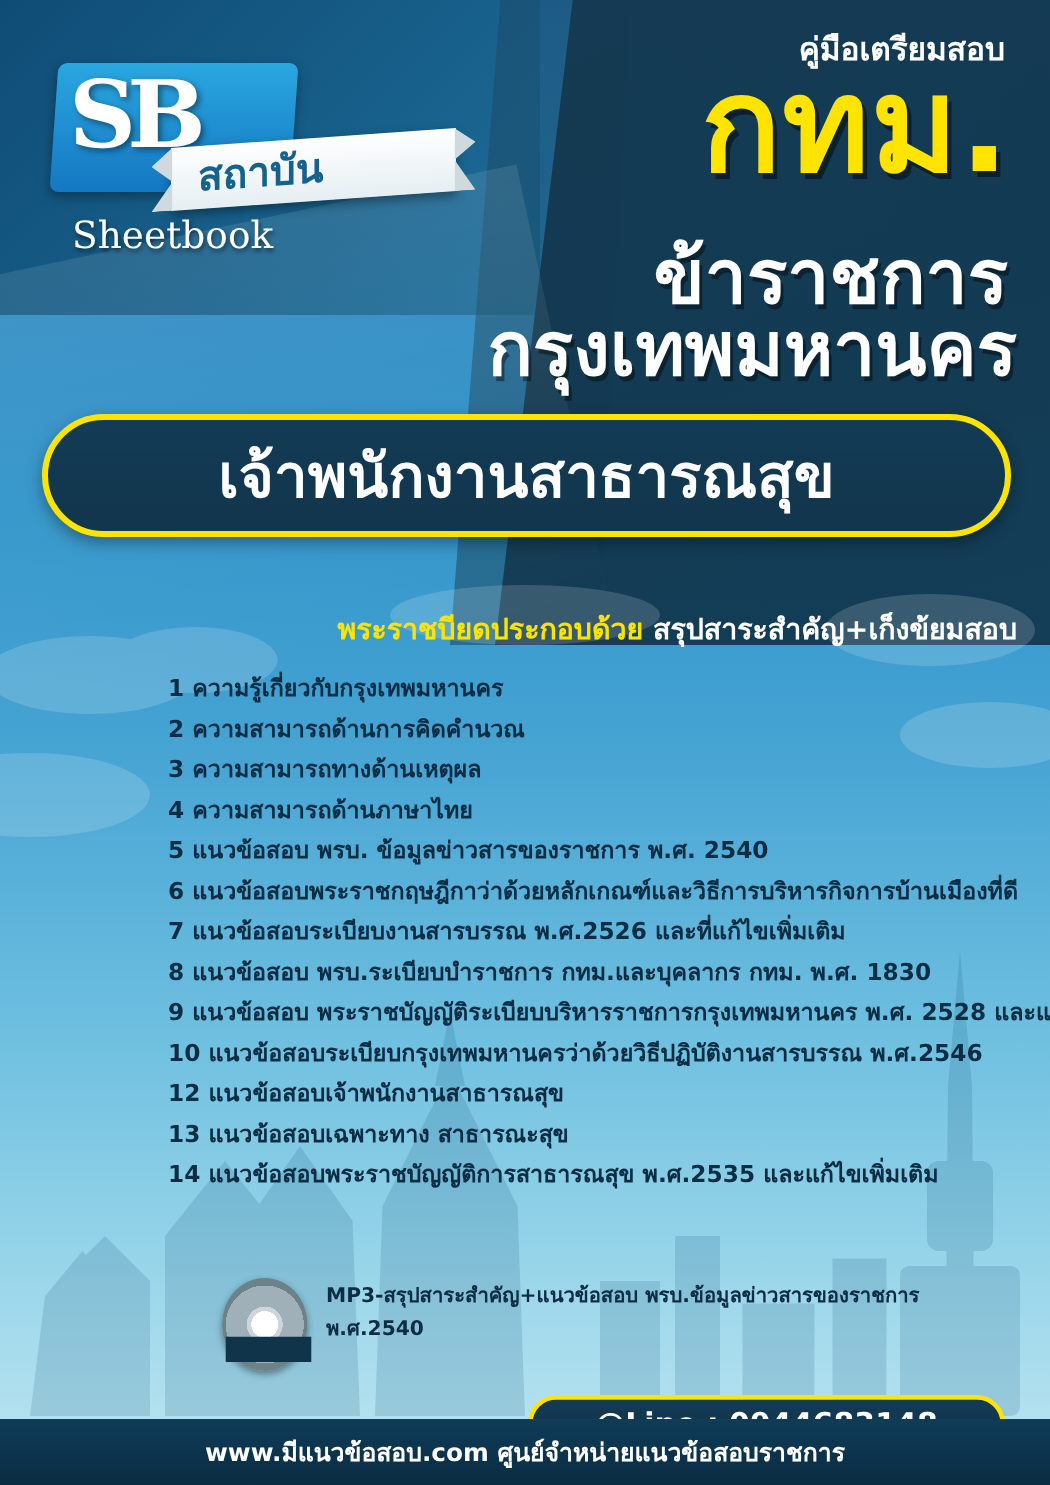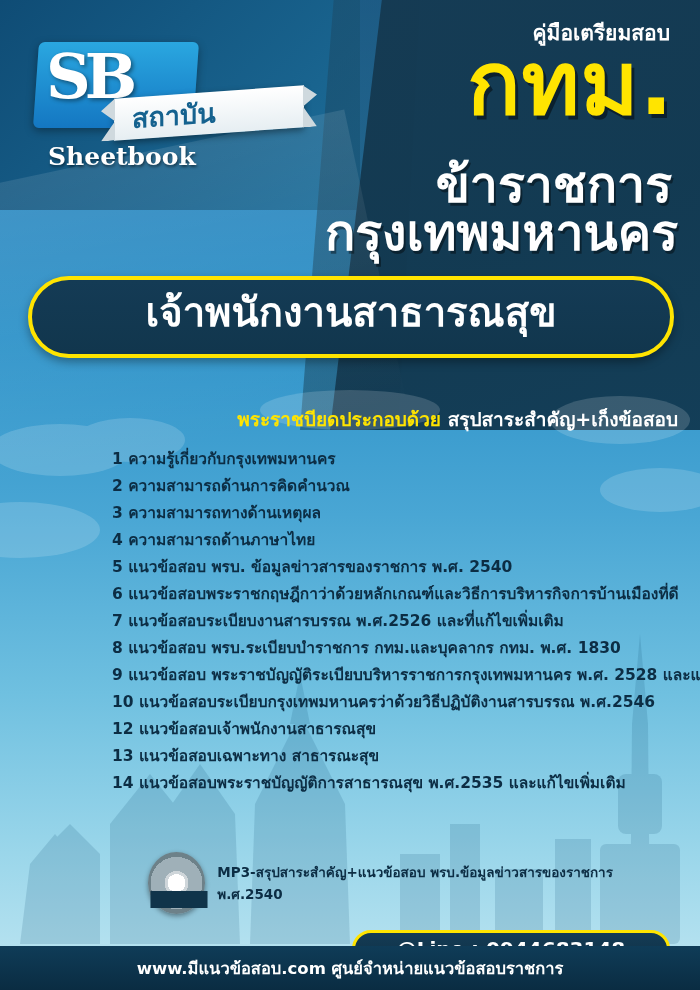--- a/index.html
+++ b/index.html
@@ -76,21 +76,21 @@
   }
   .logo-ribbon .torn-l { left:-13px; clip-path: polygon(100% 0,0 28%,100% 54%,0 100%,100% 100%); }
   .logo-ribbon .torn-r { right:-13px; clip-path: polygon(0 0,100% 24%,0 50%,100% 100%,0 100%); }
   .logo-thai {
     position: absolute; top: 60px; left: 104px; width: 170px; height: 38px;
     font-size: 27px; font-weight: bold; color: #15628f;
     transform: skewY(-4deg); line-height: 38px;
   }
   .logo-name {
     position: absolute; top: 108px; left: 20px;
-    font-size: 25px; font-weight: bold; color: #ffffff;
+    font-size: 25px; font-weight: normal; color: #ffffff;
     font-family: "DejaVu Serif","Liberation Serif",serif;
     text-shadow: 1px 2px 3px rgba(0,0,0,.5);
   }
 
   
   .kicker {
     position: absolute; top: 16px; right: 30px;
     font-size: 21px; color: #ffffff; font-weight: bold;
   }
   .big-title {
@@ -110,21 +110,21 @@
     font-size: 50px; line-height: 1; font-weight: bold; color: #ffffff;
     text-shadow: 2px 3px 0 rgba(0,0,0,.40);
   }
 
   
   .position-banner {
     position: absolute; top: 276px; left: 28px; width: 646px; height: 82px;
     background: linear-gradient(180deg,#143b55,#11364d);
     border: 4px solid #ffe400;
     border-radius: 42px;
-    display: flex; justify-content: center;
+    display: flex; align-items: center; justify-content: center;
     box-shadow: 0 4px 10px rgba(0,0,0,.35);
   }
   .position-banner span {
     font-size: 40px; font-weight: bold; color: #ffffff;
   }
 
   
   .detail-line {
     position: absolute; top: 404px; right: 22px;
     font-size: 19px; font-weight: bold;
@@ -141,21 +141,21 @@
     color: #0c2d44;
     line-height: 1.0;
     margin-bottom: 11.5px;
     font-weight: bold;
     white-space: nowrap;
   }
 
   
   .mp3-row {
     position: absolute; top: 852px; left: 148px; width: 500px; height: 62px;
-    display: flex; align-items: center;
+    display: flex; 
   }
   .cd {
     width: 62px; height: 62px; border-radius: 50%;
     background: radial-gradient(circle at 50% 50%, #ffffff 0 9px, #cfd6da 9px 12px, #9fb0b8 12px 26px, #6d8189 26px 31px);
     box-shadow: 0 2px 5px rgba(0,0,0,.4);
     position: relative;
   }
   .cd::after {
     content: "";
     position: absolute; left: 0; bottom: 6px; width: 62px; height: 17px;
@@ -248,21 +248,21 @@
   <div class="big-title">กทม.</div>
   <div class="sub-title1">ข้าราชการ</div>
   <div class="sub-title2">กรุงเทพมหานคร</div>
 
   <div class="position-banner">
     <span>เจ้าพนักงานสาธารณสุข</span>
   </div>
 
   <div class="detail-line">
     <span class="d1">พระราชบียดประกอบด้วย</span>
-    <span class="d2">สรุปสาระสำคัญ+เก็งข้อสอบ</span>
+    <span class="d2">สรุปสาระสำคัญ+เก็งข้ยมสอบ</span>
   </div>
 
   <div class="topics">
     <div class="topic">1 ความรู้เกี่ยวกับกรุงเทพมหานคร</div>
     <div class="topic">2 ความสามารถด้านการคิดคำนวณ</div>
     <div class="topic">3 ความสามารถทางด้านเหตุผล</div>
     <div class="topic">4 ความสามารถด้านภาษาไทย</div>
     <div class="topic">5 แนวข้อสอบ พรบ. ข้อมูลข่าวสารของราชการ พ.ศ. 2540</div>
     <div class="topic">6 แนวข้อสอบพระราชกฤษฎีกาว่าด้วยหลักเกณฑ์และวิธีการบริหารกิจการบ้านเมืองที่ดี</div>
     <div class="topic">7 แนวข้อสอบระเบียบงานสารบรรณ พ.ศ.2526 และที่แก้ไขเพิ่มเติม</div>

